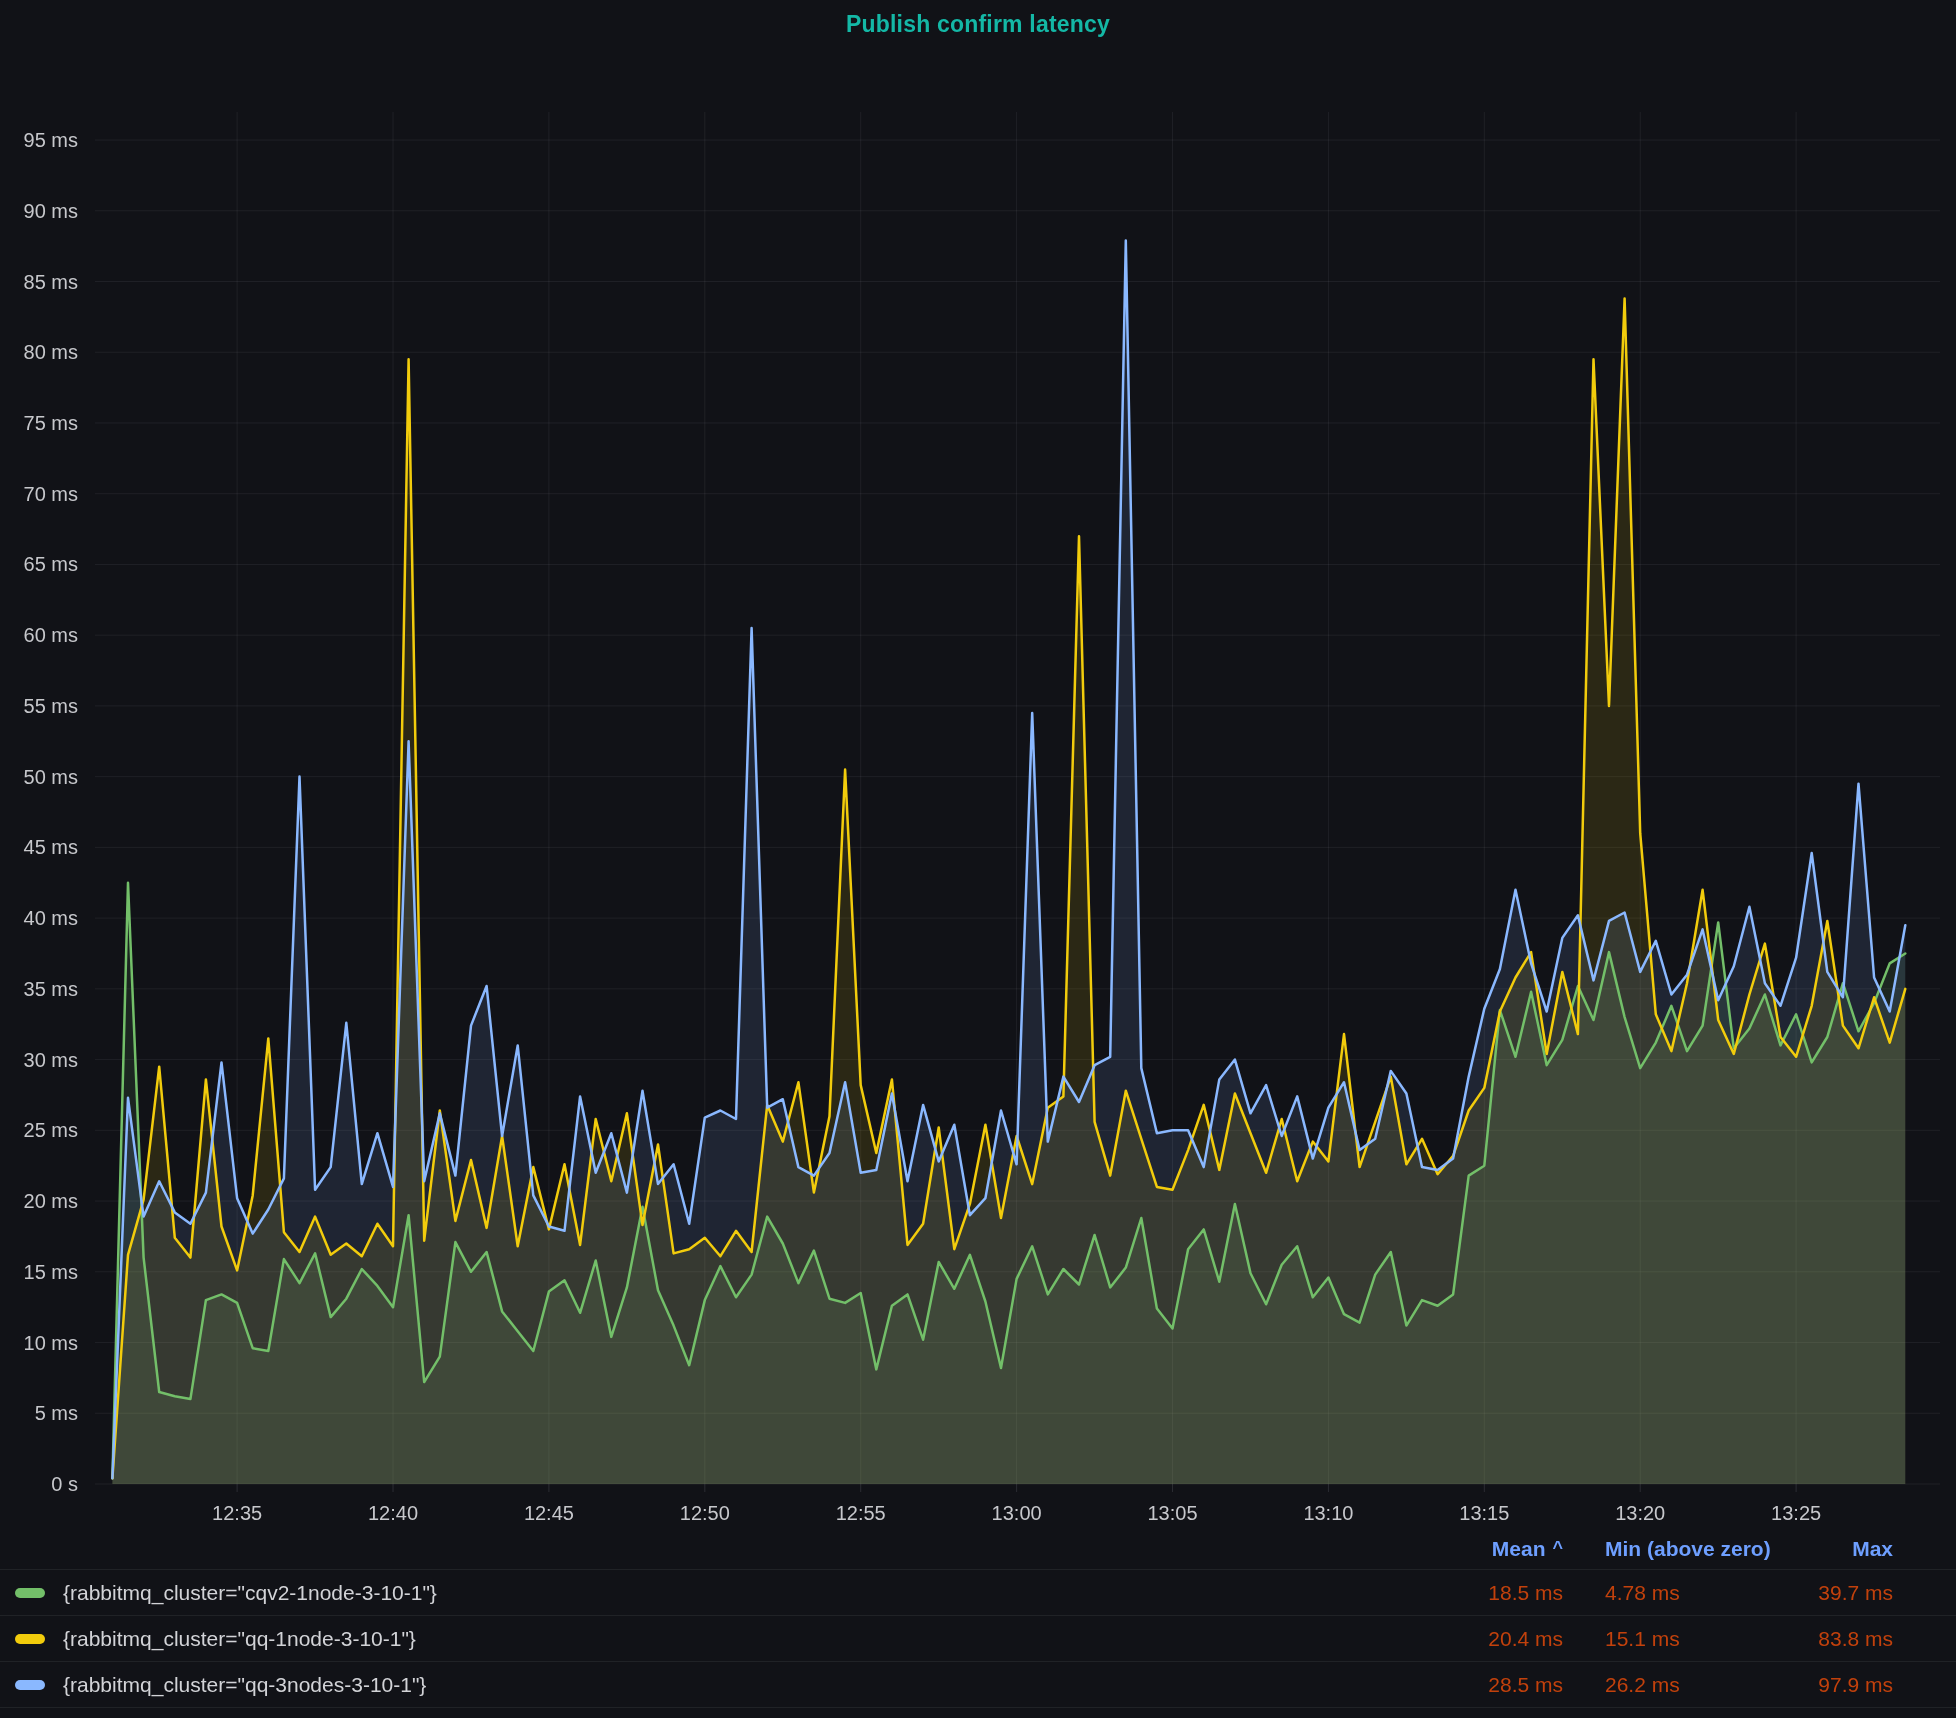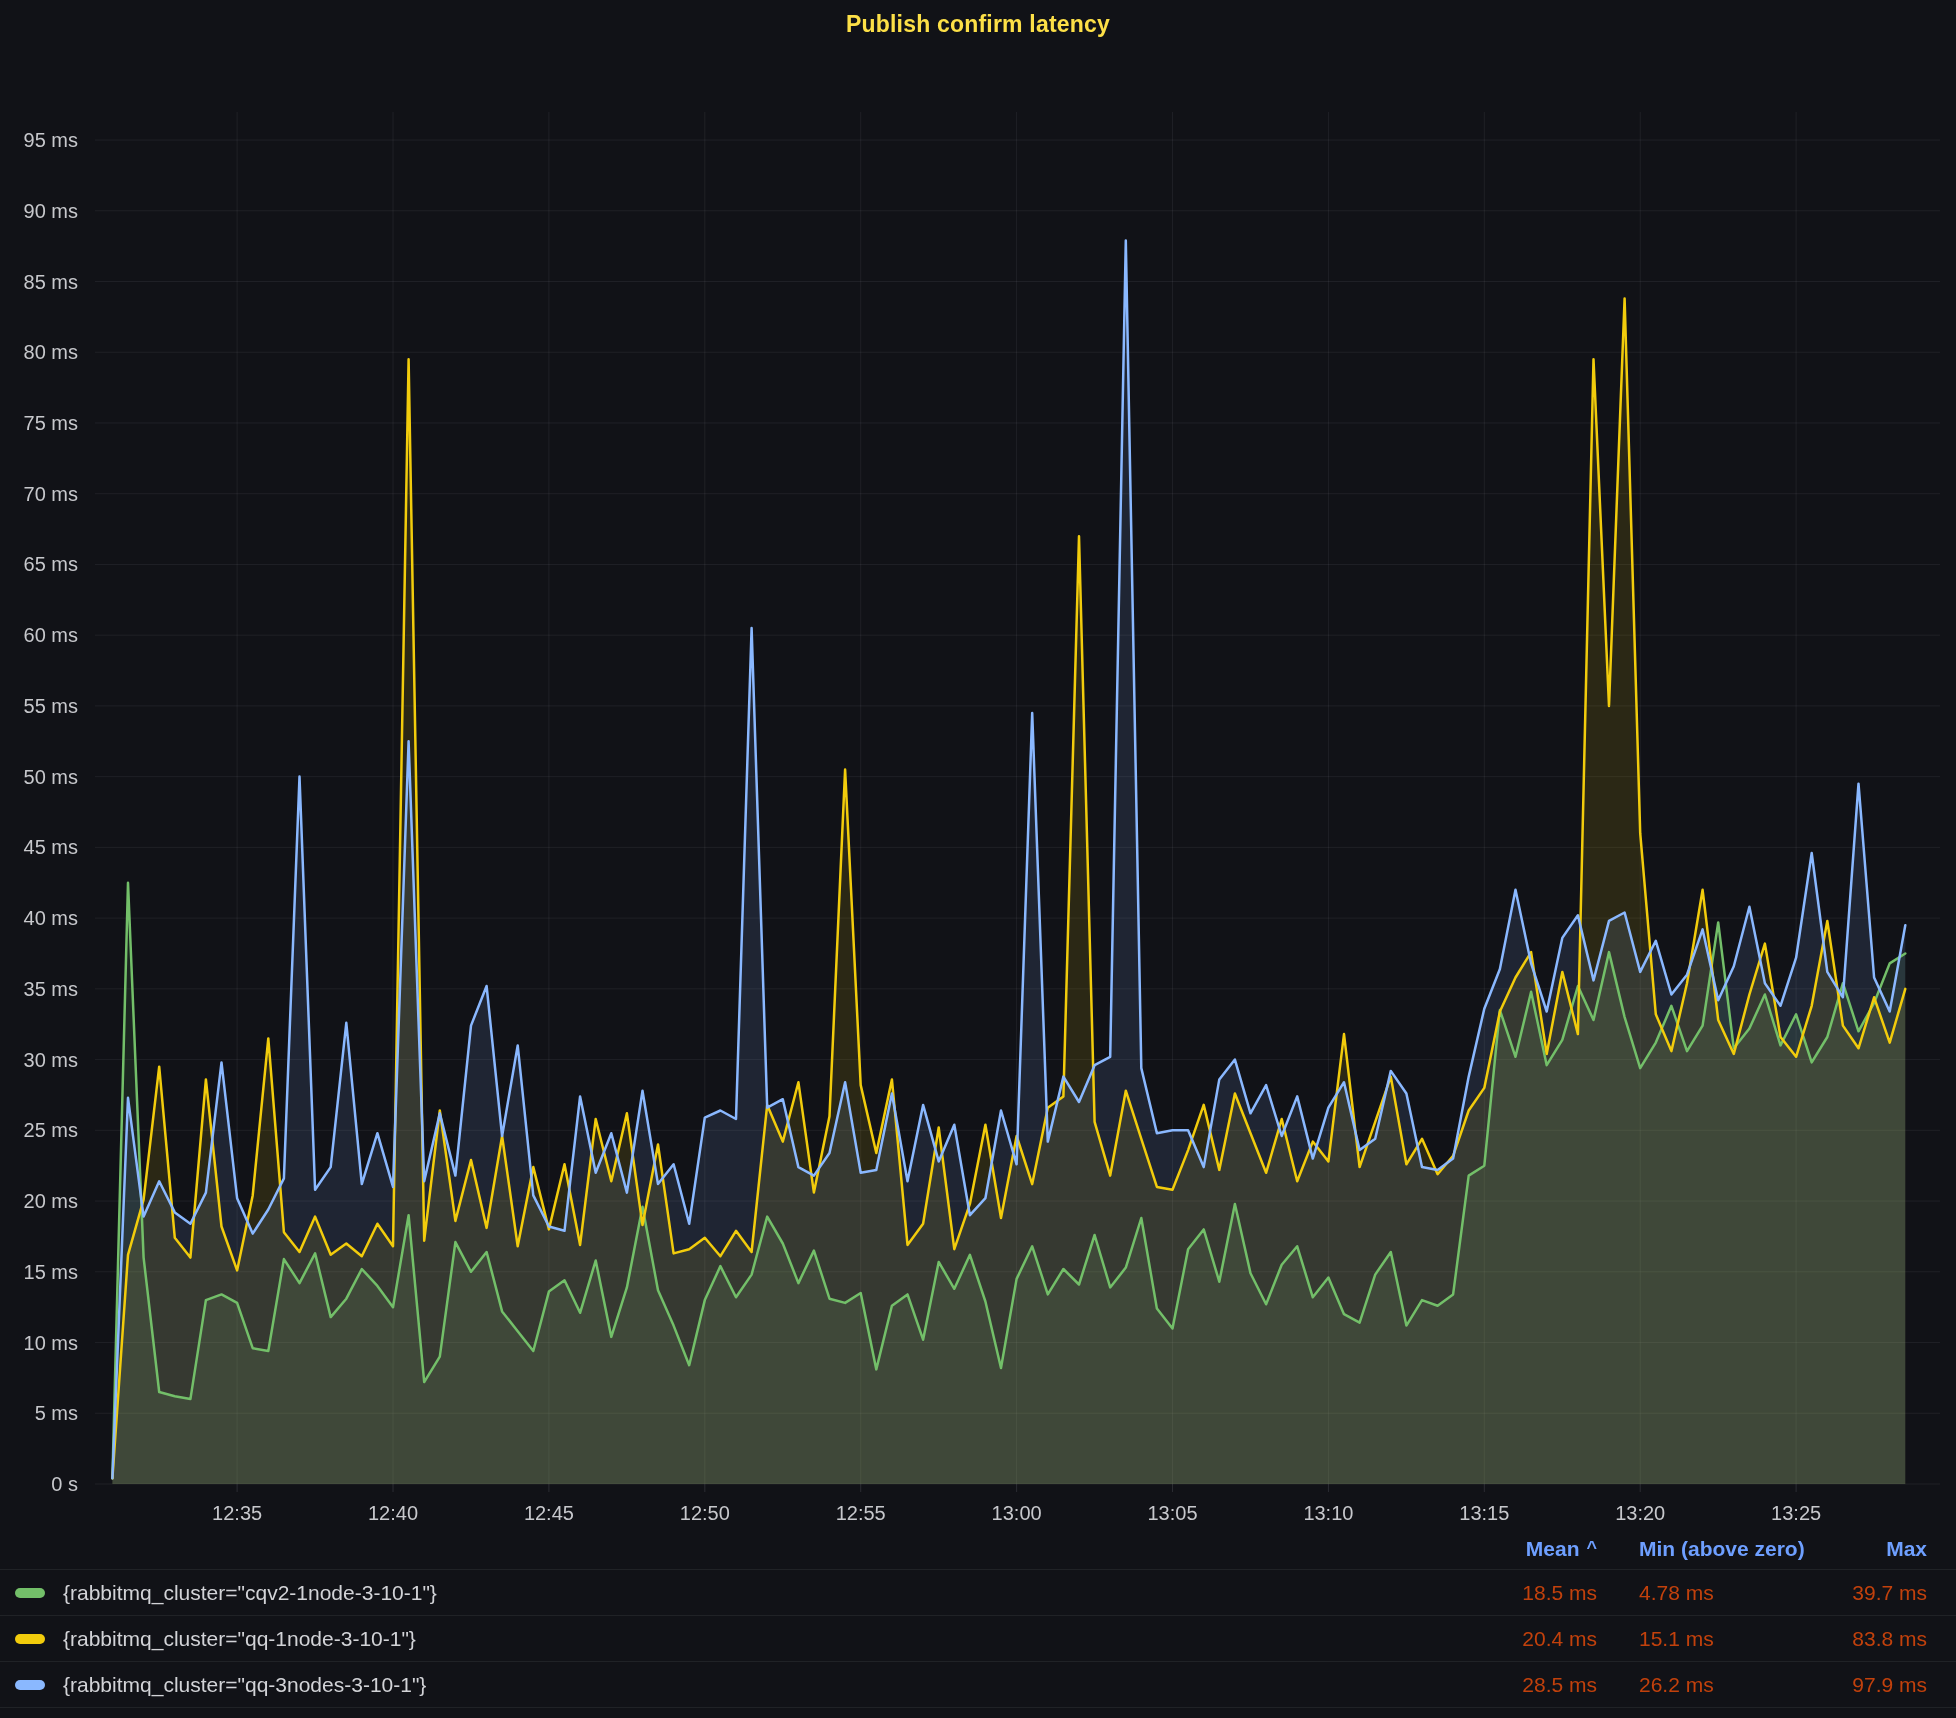--- a/index.html
+++ b/index.html
@@ -4,34 +4,34 @@
 <style>
   html,body{margin:0;padding:0;}
   body{
     width:1956px;height:1718px;position:relative;overflow:hidden;
     background:#111217;
     font-family:"Liberation Sans", sans-serif;
     -webkit-font-smoothing:antialiased;
   }
   .panel-title{
     position:absolute;top:0;left:0;width:100%;height:48px;line-height:48px;
-    text-align:center;font-size:23px;font-weight:600;color:#fde047;
+    text-align:center;font-size:23px;font-weight:600;color:#14b8a6;
     letter-spacing:.2px;z-index:2;
   }
   #chart{position:absolute;top:0;left:0;z-index:1;display:block;}
   .legend{
     position:absolute;top:1528px;left:0;width:1956px;z-index:2;
     font-size:21px;color:#D2D3D7;
   }
   .lheader,.lrow{
     display:grid;
     grid-template-columns:1fr 170px 30px 200px 100px;
     align-items:center;
     box-sizing:border-box;
-    padding:0 29px 0 15px;
+    padding:0 63px 0 15px;
   }
   .lheader{
     height:42px;border-bottom:1px solid #202226;
     color:#6E9FFF;font-weight:600;font-size:21px;
   }
   .lrow{height:46px;border-bottom:1px solid #202226;cursor:pointer;}
   .hcell.mean,.cell.mean{text-align:right;}
   .hcell.min,.cell.min{text-align:left;margin-left:12px;}
   .hcell.max,.cell.max{text-align:right;}
   .caret{margin-left:7px;font-size:18px;position:relative;top:-2px;font-weight:700;}

